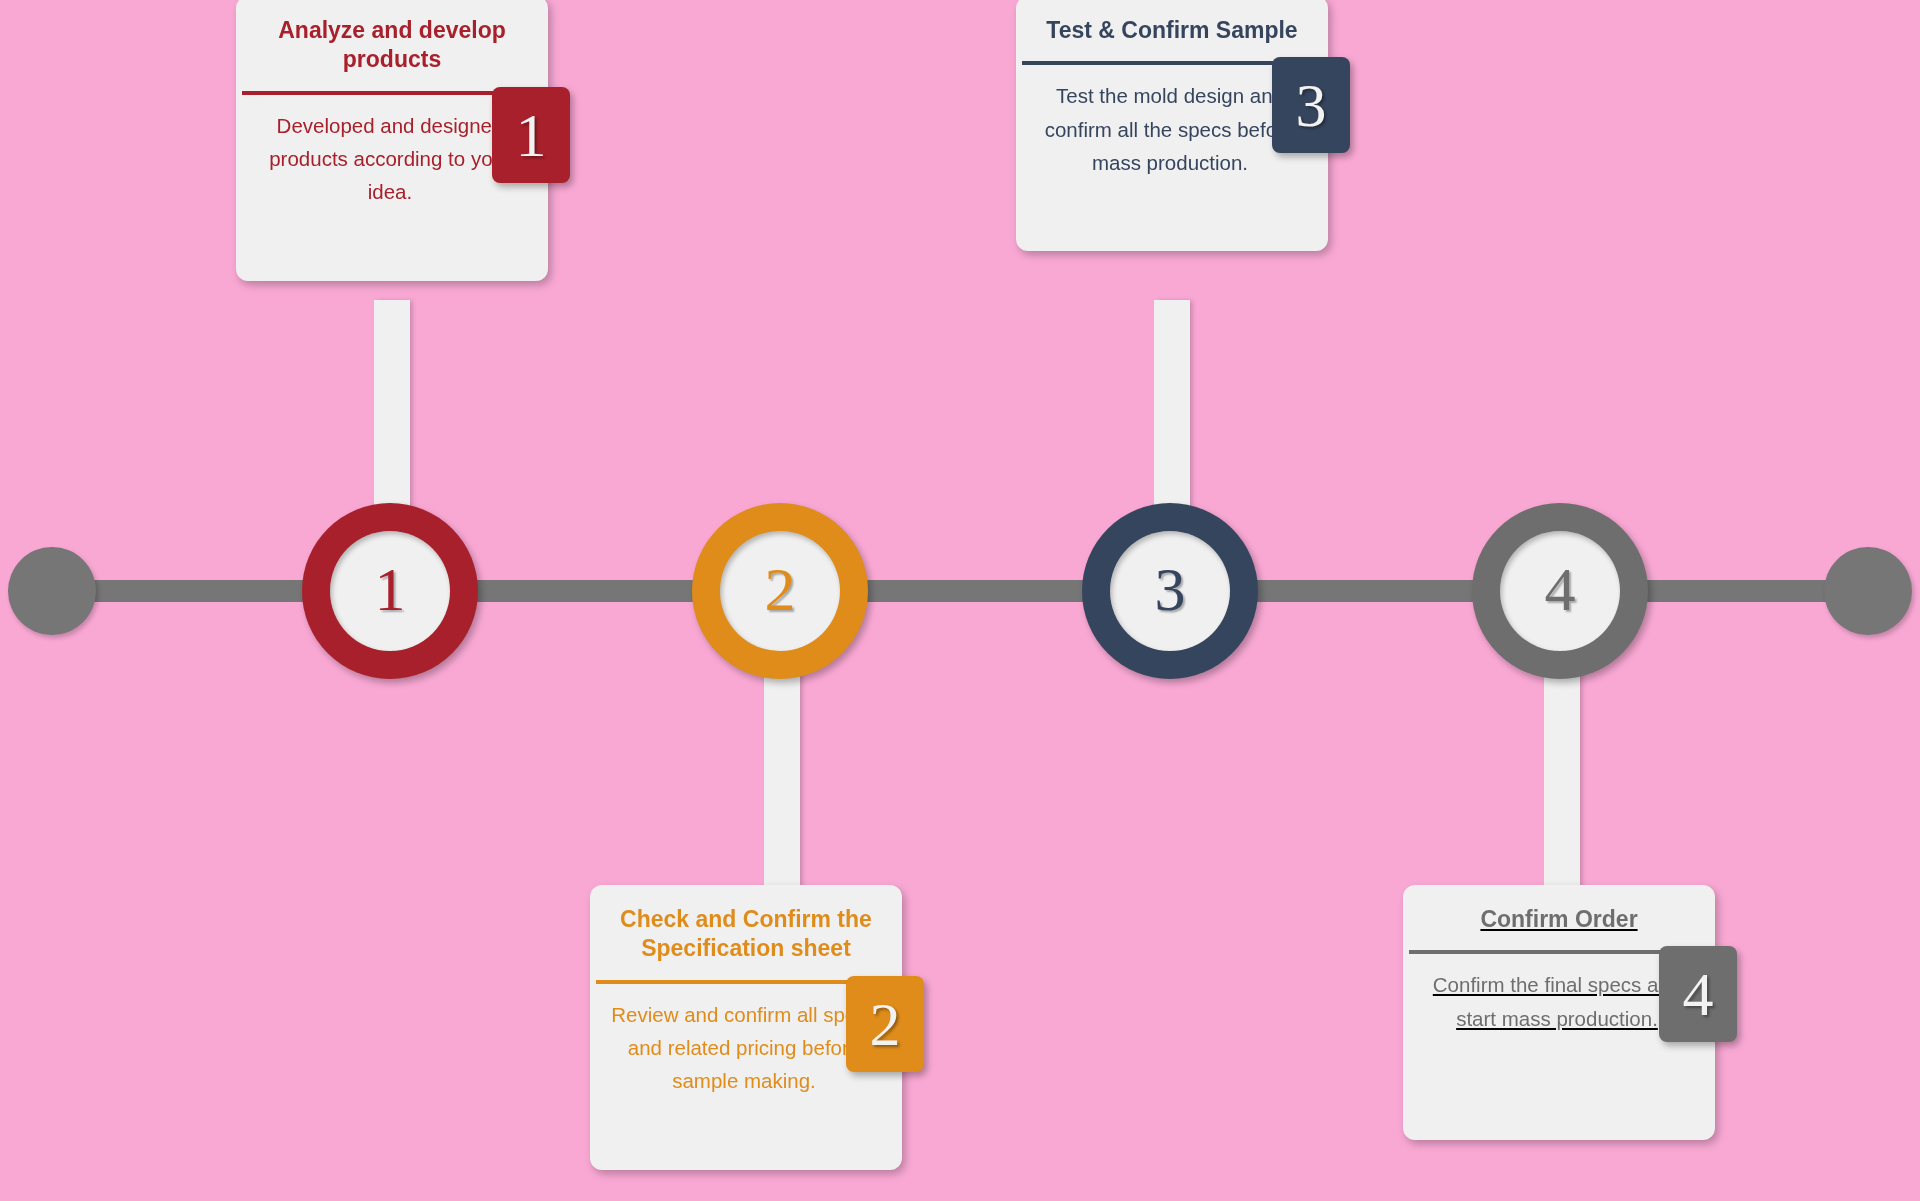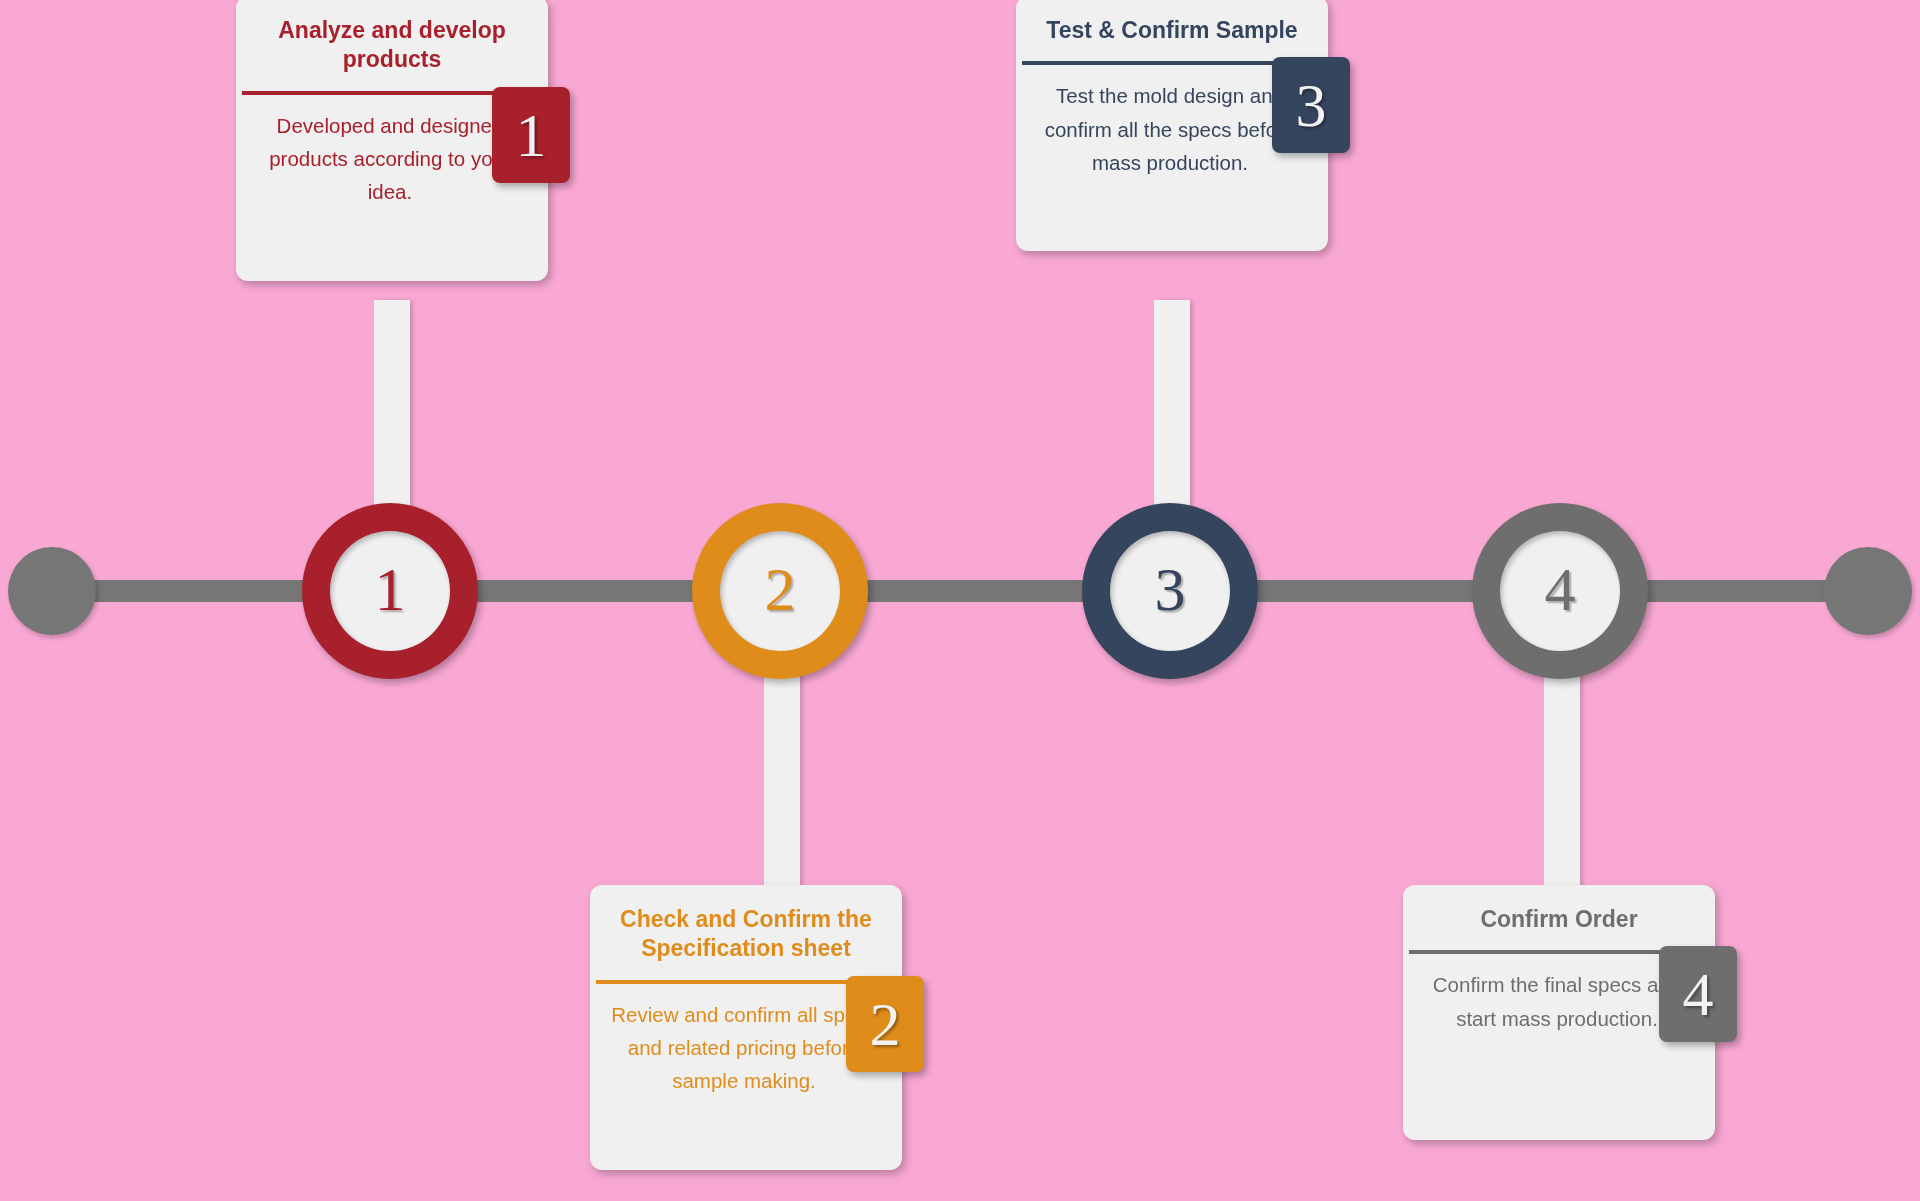--- a/index.html
+++ b/index.html
@@ -194,21 +194,21 @@
   </div>
 
   <div class="node" id="n3" style="left: 1082px; background: rgb(54, 69, 94);">
     <div class="inner">
       <span class="num" id="nn3" style="color: rgb(54, 69, 94);">3</span>
     </div>
   </div>
 
   <div class="stem" id="stem4" style="left:1544px; top:600px; height:300px;"></div>
 
-  <div class="card" id="card4" style="left:1403px; top:885px;">
+  <div class="card" id="card4" style="left:1403px; top:885px;text-decoration:underline;">
     <div class="card-title" id="t4" style="color: rgb(110, 110, 110);">Confirm Order</div>
     <div class="card-rule" id="r4" style="background: rgb(110, 110, 110);"></div>
     <div class="card-body">
       <div class="card-text" id="b4" style="color: rgb(110, 110, 110);">Confirm the final specs and start mass production.</div>
       <div class="badge" id="g4" style="background: rgb(110, 110, 110);">
         <span>4</span>
       </div>
     </div>
   </div>
 

